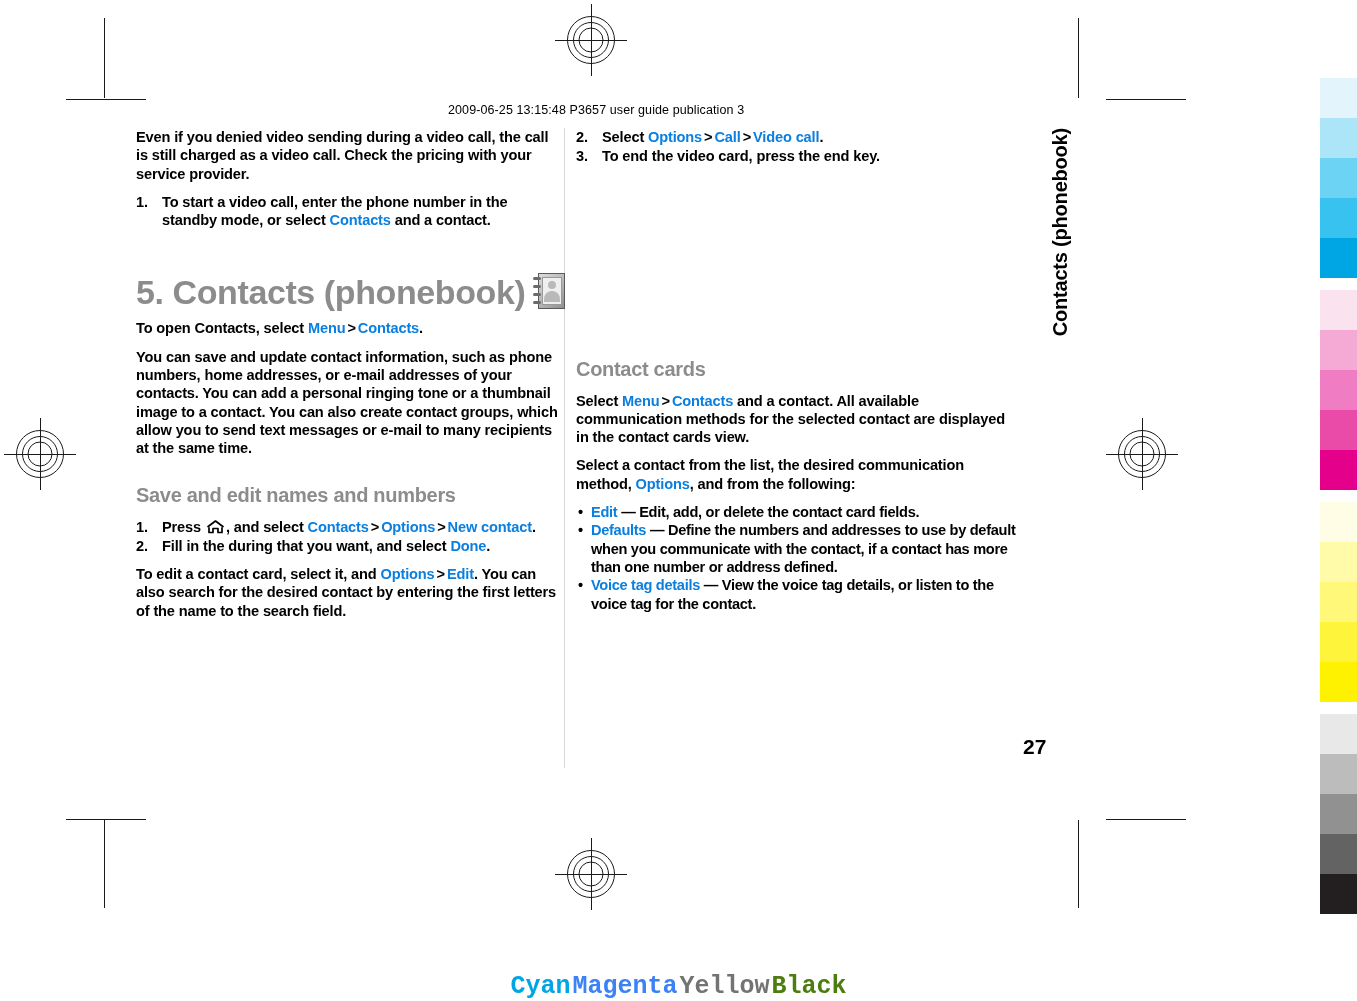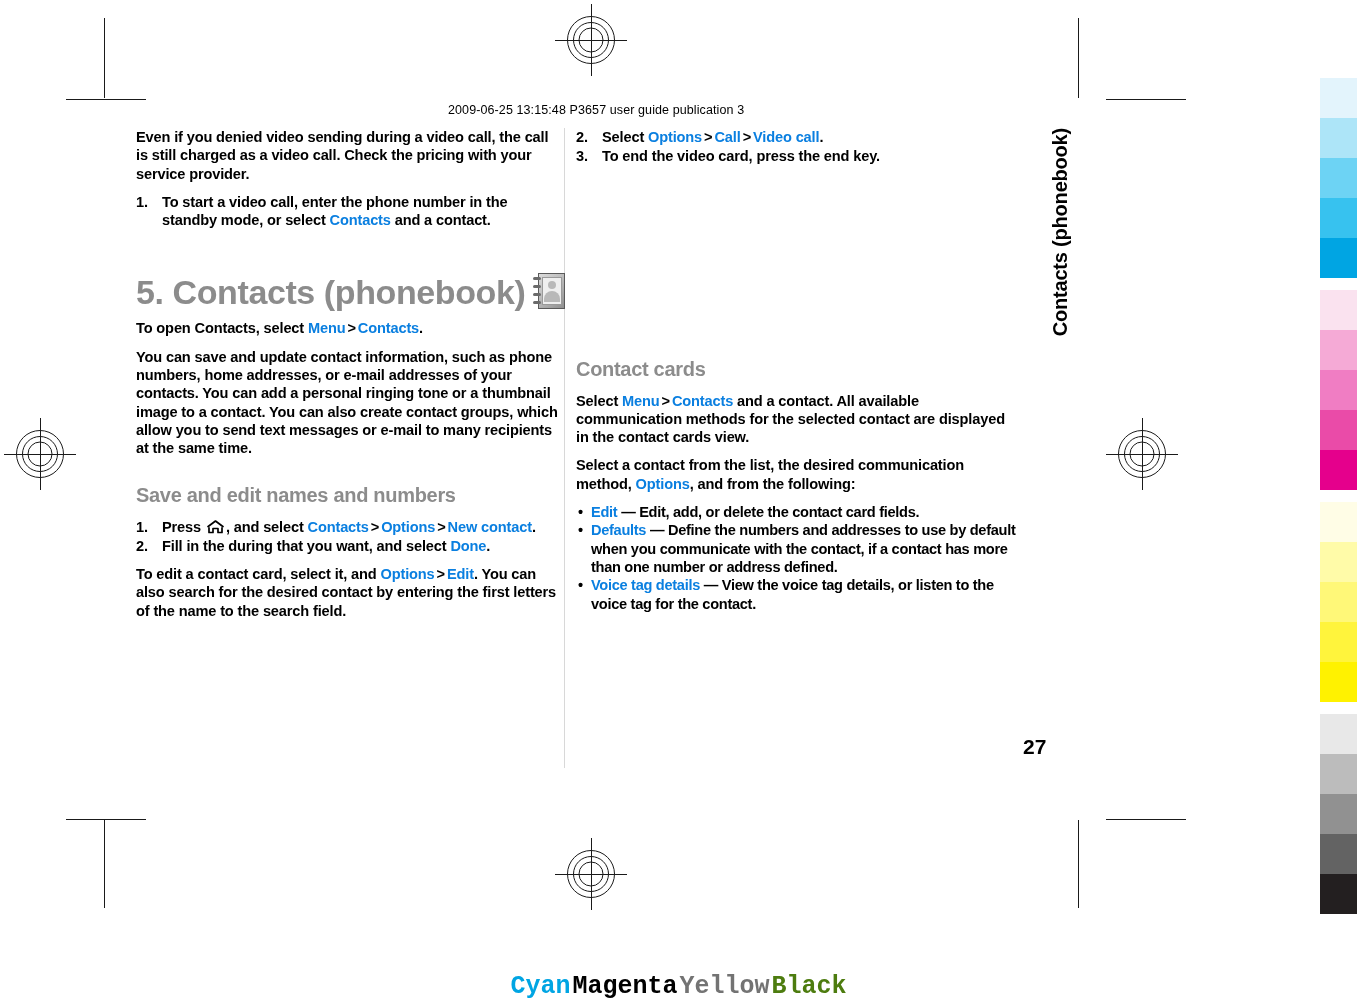--- a/index.html
+++ b/index.html
@@ -420,13 +420,13 @@
     <div class="sw" style="background: rgb(255, 242, 0);"></div>
   </div>
 <div class="strip" style="top:714px;">
     <div class="sw" style="background: rgb(232, 232, 232);"></div>
     <div class="sw" style="background: rgb(188, 188, 188);"></div>
     <div class="sw" style="background: rgb(145, 145, 145);"></div>
     <div class="sw" style="background: rgb(99, 99, 99);"></div>
     <div class="sw" style="background: rgb(35, 31, 32);"></div>
   </div>
 
-<div class="cmyk-label"><span style="color: rgb(0, 165, 227);">Cyan</span><span style="color: #000000;">Magenta</span><span style="color: #737373;">Yellow</span><span style="color: #4d7c0f;">Black</span></div>
+<div class="cmyk-label"><span style="color: rgb(0, 165, 227);">Cyan</span><span style="color: #3b82f6;">Magenta</span><span style="color: #737373;">Yellow</span><span style="color: #4d7c0f;">Black</span></div>
 
 </body></html>

